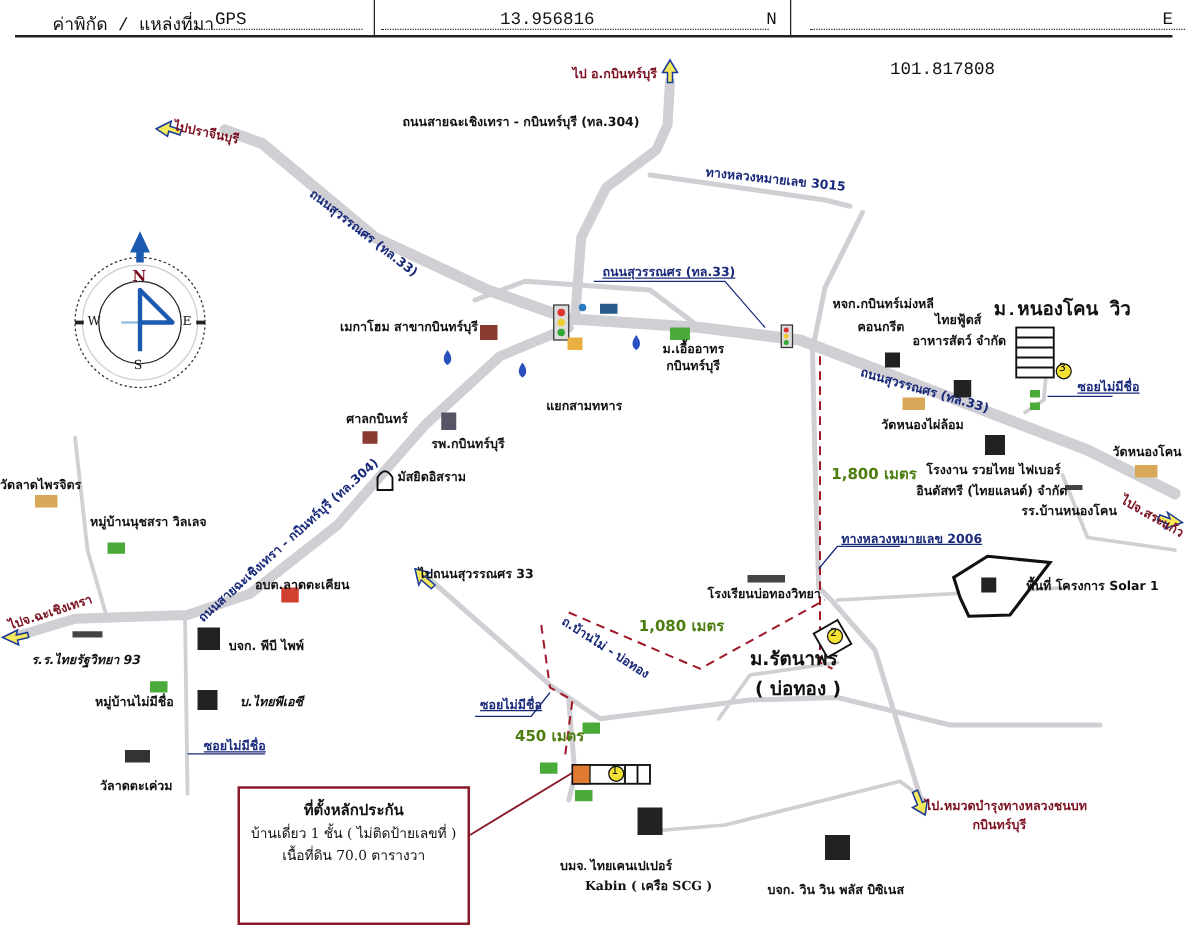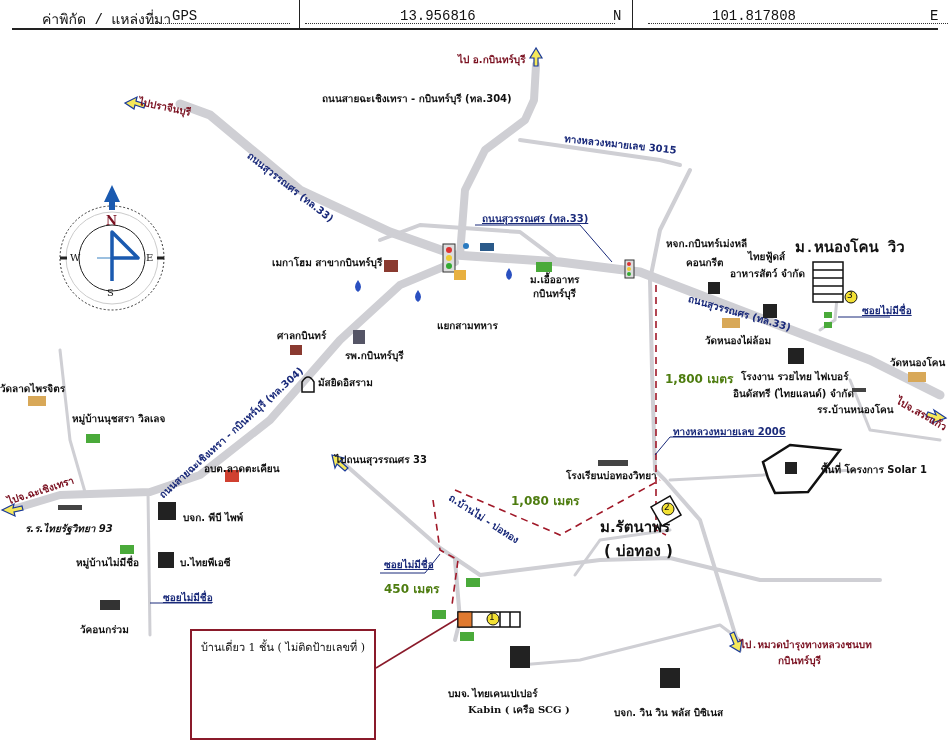--- a/index.html
+++ b/index.html
@@ -26,21 +26,21 @@
 <div class="hdr">
   <span class="t" style="left:42px;">ค่าพิกัด / แหล่งที่มา</span>
   <span class="dots" style="left:150px;width:140px;"></span>
   <span class="t" style="left:172px;">GPS</span>
   <div class="sep" style="left:299px;"></div>
   <span class="dots" style="left:305px;width:310px;"></span>
   <span class="t" style="left:400px;">13.956816</span>
   <span class="t" style="left:613px;">N</span>
   <div class="sep" style="left:632px;"></div>
   <span class="dots" style="left:648px;width:300px;"></span>
-  <span class="t" style="left:712px;">101.817808</span>
+  <span class="t" style="left:712px;margin-top:40px;">101.817808</span>
   <span class="t" style="left:930px;">E</span>
   <div class="line"></div>
 </div>
 
 <svg id="map" width="950" height="714" viewBox="0 34 950 714">
   <g fill="none" stroke="#cfcfd4" stroke-linecap="round" stroke-linejoin="round">
 
     <path d="M180 104 L210 115 L300 190 L390 232 L455 255 L560 262 L640 272 L760 318 L870 360 L940 395" stroke-width="9"></path>
 
     <path d="M536 65 L534 100 L525 120 L485 150 L465 190 L460 255" stroke-width="8"></path>
@@ -200,26 +200,26 @@
 <div class="lbl blue rot" style="left:690px;top:293px;transform:rotate(16deg);">ถนนสุวรรณศร (ทล.33)</div>
 <div class="lbl red rot" style="left:900px;top:395px;transform:rotate(30deg);">ไปจ.สระแก้ว</div>
 <div class="lbl blue rot" style="left:157px;top:492px;transform:rotate(-42deg);">ถนนสายฉะเชิงเทรา - กบินทร์บุรี (ทล.304)</div>
 <div class="lbl red rot" style="left:6px;top:496px;transform:rotate(-18deg);">ไปจ.ฉะเชิงเทรา</div>
 <div class="lbl" style="left:335px;top:454px;">ไปถนนสุวรรณศร 33</div>
 <div class="lbl blue ul" style="left:673px;top:426px;">ทางหลวงหมายเลข 2006</div>
 <div class="lbl blue rot" style="left:453px;top:492px;transform:rotate(33deg);">ถ.บ้านไม่ - บ่อทอง</div>
 <div class="lbl blue ul" style="left:384px;top:559px;">ซอยไม่มีชื่อ</div>
 <div class="lbl blue ul" style="left:163px;top:592px;">ซอยไม่มีชื่อ</div>
 <div class="lbl blue ul" style="left:862px;top:305px;">ซอยไม่มีชื่อ</div>
-<div class="lbl red" style="left:740px;top:640px;font-family:Liberation Mono, monospace;">ไป.หมวดบำรุงทางหลวงชนบท</div>
+<div class="lbl red" style="left:740px;top:640px;">ไป.หมวดบำรุงทางหลวงชนบท</div>
 <div class="lbl red" style="left:778px;top:655px;">กบินทร์บุรี</div>
 
 <div class="lbl dist" style="left:665px;top:372px;">1,800 เมตร</div>
 <div class="lbl dist" style="left:511px;top:494px;">1,080 เมตร</div>
-<div class="lbl dist" style="left:384px;top:582px;">450 เมตร</div>
+<div class="lbl dist" style="left:412px;top:582px;">450 เมตร</div>
 
 <div class="lbl" style="left:272px;top:257px;">เมกาโฮม สาขากบินทร์บุรี</div>
 <div class="lbl" style="left:437px;top:274px;margin-top:46px;">แยกสามทหาร</div>
 <div class="lbl" style="left:530px;top:274px;">ม.เอื้ออาทร</div>
 <div class="lbl" style="left:533px;top:288px;">กบินทร์บุรี</div>
 <div class="lbl" style="left:277px;top:330px;">ศาลกบินทร์</div>
 <div class="lbl" style="left:345px;top:350px;">รพ.กบินทร์บุรี</div>
 <div class="lbl" style="left:318px;top:377px;">มัสยิดอิสราม</div>
 <div class="lbl" style="left:666px;top:238px;">หจก.กบินทร์เม่งหลี</div>
 <div class="lbl" style="left:686px;top:257px;">คอนกรีต</div>
@@ -233,26 +233,28 @@
 <div class="lbl" style="left:817px;top:404px;">รร.บ้านหนองโคน</div>
 <div class="lbl" style="left:821px;top:464px;">พื้นที่ โครงการ Solar 1</div>
 <div class="lbl" style="left:566px;top:470px;">โรงเรียนบ่อทองวิทยา</div>
 <div class="lbl big" style="left:600px;top:518px;">ม.รัตนาพร</div>
 <div class="lbl big" style="left:604px;top:542px;">( บ่อทอง )</div>
 <div class="lbl" style="left:0px;top:383px;">วัดลาดไพรจิตร</div>
 <div class="lbl" style="left:72px;top:413px;">หมู่บ้านนุชสรา วิลเลจ</div>
 <div class="lbl" style="left:204px;top:463px;">อบต.ลาดตะเคียน</div>
 <div class="lbl" style="left:25px;top:523px;font-style:italic;">ร.ร.ไทยรัฐวิทยา 93</div>
 <div class="lbl" style="left:183px;top:512px;">บจก. พีบี ไพพ์</div>
-<div class="lbl" style="left:180px;top:557px;">บ.ไทยพีเอซี</div>
+<div class="lbl" style="left:192px;top:557px;font-style:italic;">บ.ไทยพีเอซี</div>
 <div class="lbl" style="left:76px;top:557px;">หมู่บ้านไม่มีชื่อ</div>
-<div class="lbl" style="left:80px;top:624px;">วัคอนกร่วม</div>
+<div class="lbl" style="left:80px;top:624px;">วัลาดตะเค่วม</div>
 <div class="lbl" style="left:448px;top:688px;font-family:Liberation Sans, sans-serif;">บมจ. ไทยเคนเปเปอร์</div>
 <div class="lbl" style="left:468px;top:704px;font-family:'DejaVu Serif',serif;">Kabin ( เครือ SCG )</div>
 <div class="lbl" style="left:614px;top:707px;">บจก. วิน วิน พลัส บิซิเนส</div>
 
 <div class="lbl" style="left:847px;top:290px;font-size:9px;font-weight:normal;">3</div>
 <div class="lbl" style="left:664px;top:502px;font-size:9px;font-weight:normal;">2</div>
 <div class="lbl" style="left:489px;top:612px;font-size:9px;font-weight:normal;">1</div>
 
 <div class="box">
+  <div class="title">ที่ตั้งหลักประกัน</div>
   <div>บ้านเดี่ยว 1 ชั้น ( ไม่ติดป้ายเลขที่ )</div>
+  <div>เนื้อที่ดิน 70.0 ตารางวา</div>
 </div>
 
 </body></html>

